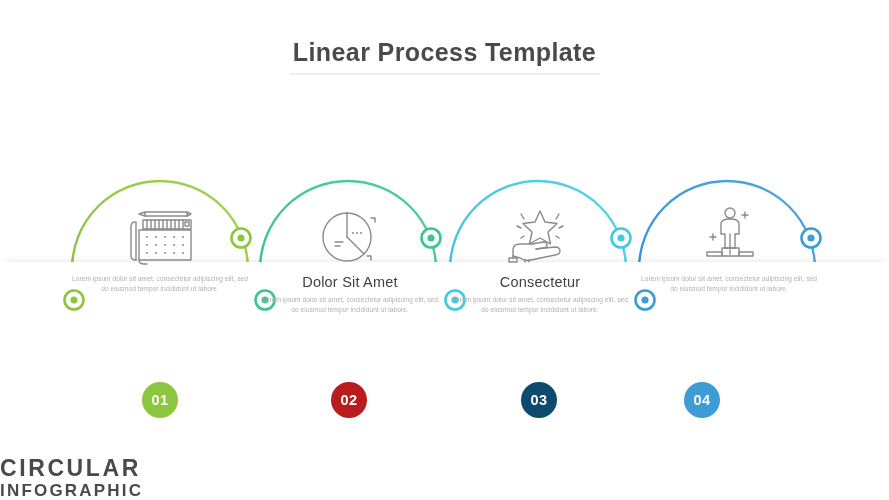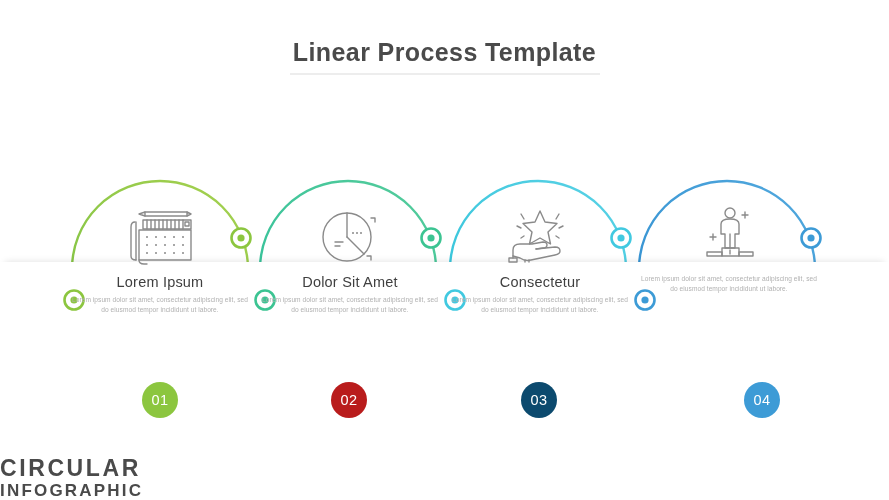--- a/index.html
+++ b/index.html
@@ -54,21 +54,21 @@
   }
 
   
   .icon-box { position: absolute; width: 70px; height: 58px; }
   .icon-box svg { display: block; }
 
   
   .num-badge {
     position: absolute; width: 36px; height: 36px; border-radius: 50%;
     display: flex; align-items: center; justify-content: center;
-    color: #fff; font-size: 14.5px; font-weight: normal; letter-spacing: .5px;
+    color: #fff; font-size: 14.5px; font-weight: bold; letter-spacing: .5px;
   }
 
   
   .footer { position: absolute; left: 0; top: 432px; width: 889px; text-align: left; }
   .logo-main {
     font-size: 23px; font-weight: bold; color: #4a4a4a; letter-spacing: 2.6px;
     line-height: 1.05;
   }
   .logo-sub {
     font-size: 17px; font-weight: bold; color: #4a4a4a; letter-spacing: 2.2px;
@@ -241,39 +241,38 @@
       <path d="M35 46 L35 50"></path>
       <path d="M12 48 L27 48 L27 52 L12 52 Z"></path>
       <path d="M44 48 L58 48 L58 52 L44 52 Z"></path>
 
       <path d="M50 8 L50 14 M47 11 L53 11"></path>
       <path d="M18 30 L18 36 M15 33 L21 33"></path>
     </svg>
   </div>
 
   <div class="step-text" style="left:57px;top:250px;">
-    <div class="step-head">Lorem Ipsum</div>
     <div class="step-body">Lorem ipsum dolor sit amet, consectetur adipiscing elit, sed do eiusmod tempor incididunt ut labore.</div>
   </div>
   <div class="step-text" style="left:437px;top:250px;">
     <div class="step-head">Consectetur</div>
     <div class="step-body">Lorem ipsum dolor sit amet, consectetur adipiscing elit, sed do eiusmod tempor incididunt ut labore.</div>
   </div>
   <div class="step-text" style="left:247px;top:250px;">
     <div class="step-head">Dolor Sit Amet</div>
     <div class="step-body">Lorem ipsum dolor sit amet, consectetur adipiscing elit, sed do eiusmod tempor incididunt ut labore.</div>
   </div>
   <div class="step-text" style="left:626px;top:250px;">
     <div class="step-body">Lorem ipsum dolor sit amet, consectetur adipiscing elit, sed do eiusmod tempor incididunt ut labore.</div>
   </div>
 
   <div class="num-badge" style="left:142px;top:358px;background:#8cc63f;">01</div>
   <div class="num-badge" style="left:331px;top:358px;background:#b91c1c;">02</div>
   <div class="num-badge" style="left:521px;top:358px;background:#0c4a6e;">03</div>
-  <div class="num-badge" style="left:744px;top:358px;background:#3d9bd6;">04</div>
+  <div class="num-badge" style="left:684px;top:358px;background:#3d9bd6;">04</div>
 
   <div class="footer">
     <div class="logo-main">CIRCULAR</div>
     <div class="logo-sub">INFOGRAPHIC</div>
     <div class="logo-dots">
       <i style="width:8px;height:8px;background:#8cc63f;"></i>
       <i style="width:10px;height:10px;background:#3cc492;"></i>
       <i style="width:13px;height:13px;background:#41c9e0;"></i>
       <i style="width:10px;height:10px;background:#3d9bd6;"></i>
       <i style="width:8px;height:8px;background:#2f7fc4;"></i>

